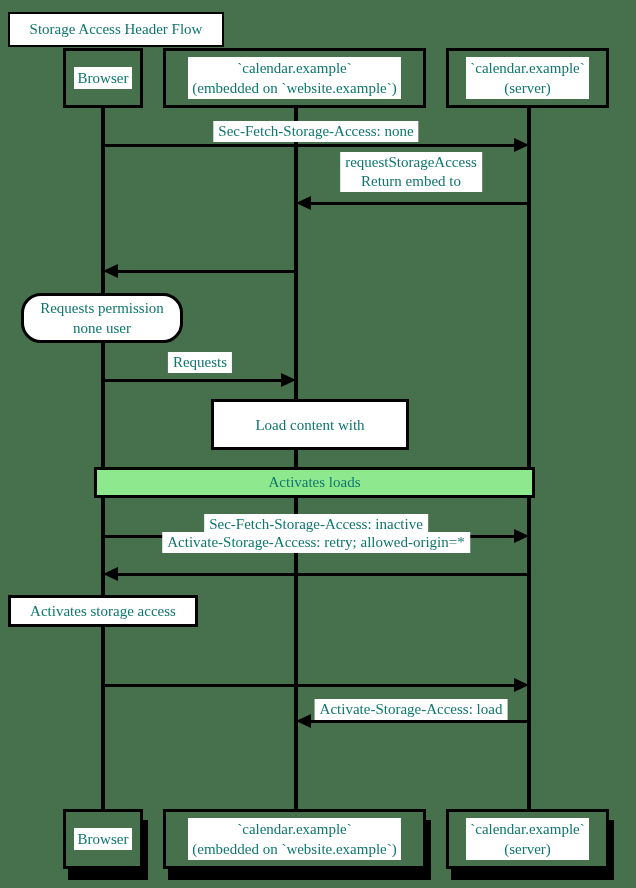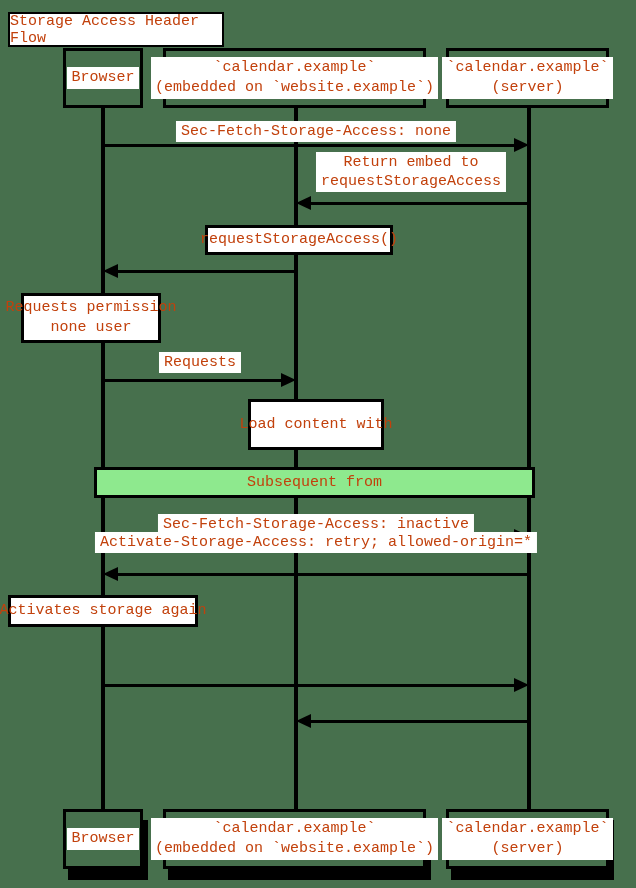--- a/index.html
+++ b/index.html
@@ -2,23 +2,23 @@
 <html><head>
 <meta charset="utf-8">
 <style>
   * { margin: 0; padding: 0; box-sizing: border-box; }
   html, body { background: #3c5f41; }
   #canvas {
     position: relative;
     width: 636px;
     height: 888px;
     background: #47704D;
-    font-family: Liberation Mono, monospace;
+    font-family: Liberation Serif, serif;
     font-size: 15px;
-    color: #c2410c;
+    color: #0f766e;
     overflow: hidden;
   }
   .title-box {
     position: absolute;
     left: 8px; top: 12px;
     width: 216px; height: 35px;
     background: #fff;
     border: 2px solid #000;
     display: flex; align-items: center; justify-content: center;
     font-size: 15px;
@@ -102,65 +102,63 @@
       <span style="display:block;">`calendar.example`</span>
       <span style="display:block;">(server)</span>
     </span>
   </div>
 
   <div class="mlabel" style="left:316px; top:121px;">Sec-Fetch-Storage-Access: none</div>
   <div class="mline" style="left:103px; top:144px; width:411px;"></div>
   <div class="head head-r" style="left:514px; top:138px;"></div>
 
   <div class="mlabel" style="left:411px; top:152px;">
+    <span style="display:block;">requestStorageAccess</span>
     <span style="display:block;">Return embed to</span>
-    <span style="display:block;">requestStorageAccess</span>
   </div>
   <div class="mline" style="left:309px; top:202px; width:220px;"></div>
   <div class="head head-l" style="left:296px; top:196px;"></div>
 
-  <div class="note" style="left:205px; top:225px; width:188px; height:30px;">
-    <span>requestStorageAccess()</span>
-  </div>
 
   <div class="mline" style="left:116px; top:270px; width:180px;"></div>
   <div class="head head-l" style="left:103px; top:264px;"></div>
 
-  <div class="note" style="left:21px; top:293px; width:140px; height:50px;">
+  <div class="note" style="left:21px; top:293px; width:162px; height:50px;border-radius:20px;">
     <span>Requests permission</span>
     <span>none user</span>
   </div>
 
   <div class="mlabel" style="left:200px; top:352px;">Requests</div>
   <div class="mline" style="left:103px; top:379px; width:179px;"></div>
   <div class="head head-r" style="left:281px; top:373px;"></div>
 
-  <div class="note" style="left:211px; top:399px; width:136px; height:51px;margin-left:37px;">
+  <div class="note" style="left:211px; top:399px; width:198px; height:51px;">
     <span>Load content with</span>
   </div>
 
   <div class="band">
-    <span>Subsequent from</span>
+    <span>Activates loads</span>
   </div>
 
   <div class="mlabel" style="left:316px; top:514px;">Sec-Fetch-Storage-Access: inactive</div>
   <div class="mline" style="left:103px; top:535px; width:411px;"></div>
   <div class="head head-r" style="left:514px; top:529px;"></div>
 
   <div class="mlabel" style="left:316px; top:532px;">Activate-Storage-Access: retry; allowed-origin=*</div>
   <div class="mline" style="left:116px; top:573px; width:413px;"></div>
   <div class="head head-l" style="left:103px; top:567px;"></div>
 
   <div class="note" style="left:8px; top:595px; width:190px; height:32px;">
-    <span>Activates storage again</span>
+    <span>Activates storage access</span>
   </div>
 
   <div class="mline" style="left:103px; top:684px; width:411px;"></div>
   <div class="head head-r" style="left:514px; top:678px;"></div>
 
+  <div class="mlabel" style="left:411px; top:699px;">Activate-Storage-Access: load</div>
   <div class="mline" style="left:309px; top:720px; width:220px;"></div>
   <div class="head head-l" style="left:296px; top:714px;"></div>
 
 
   <div class="pbox shadowed" style="left:63px; top:809px; width:80px;">
     <span class="plabel">Browser</span>
   </div>
   <div class="pbox shadowed" style="left:163px; top:809px; width:263px;">
     <span class="plabel">
       <span style="display:block;">`calendar.example`</span>

